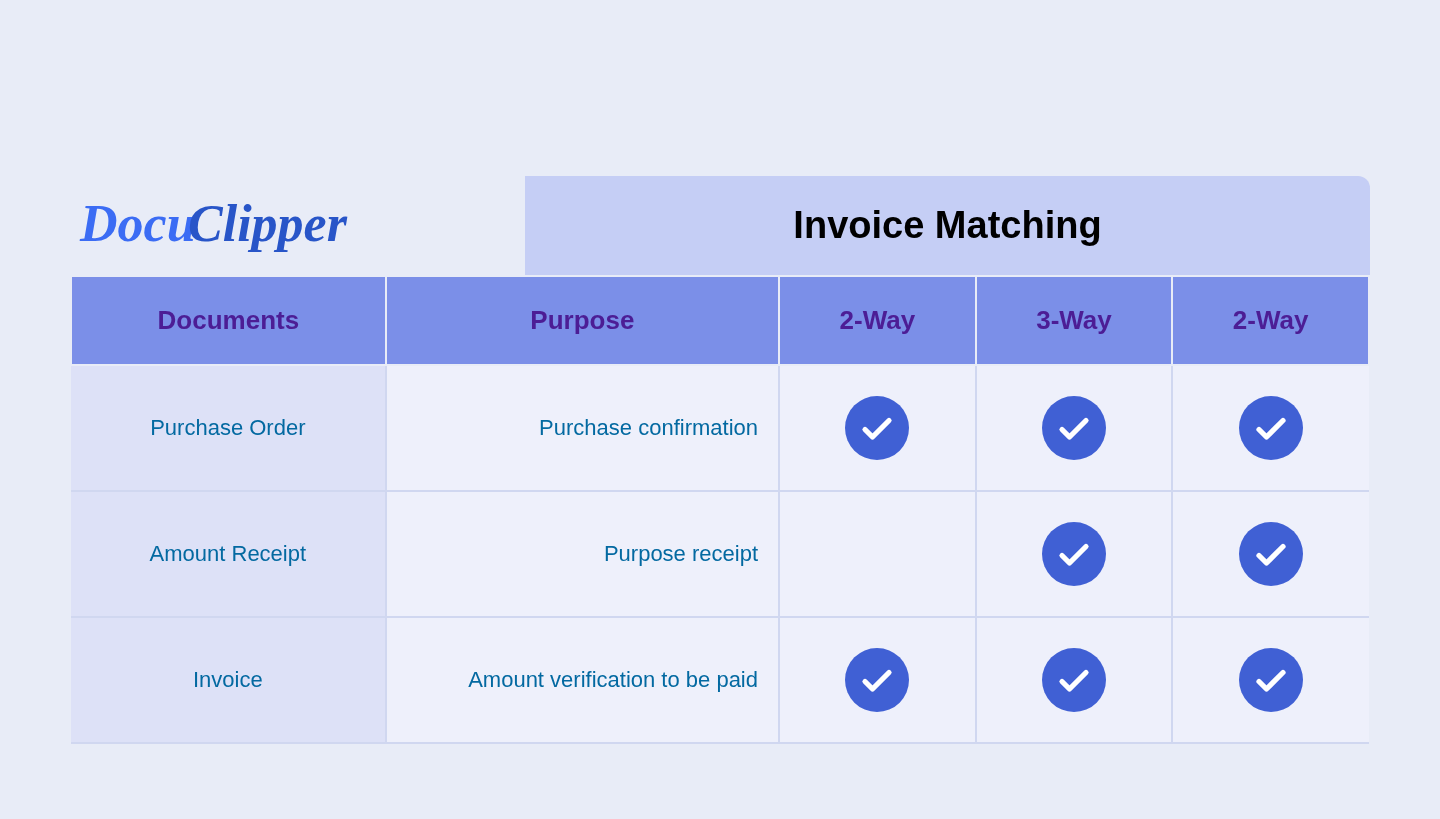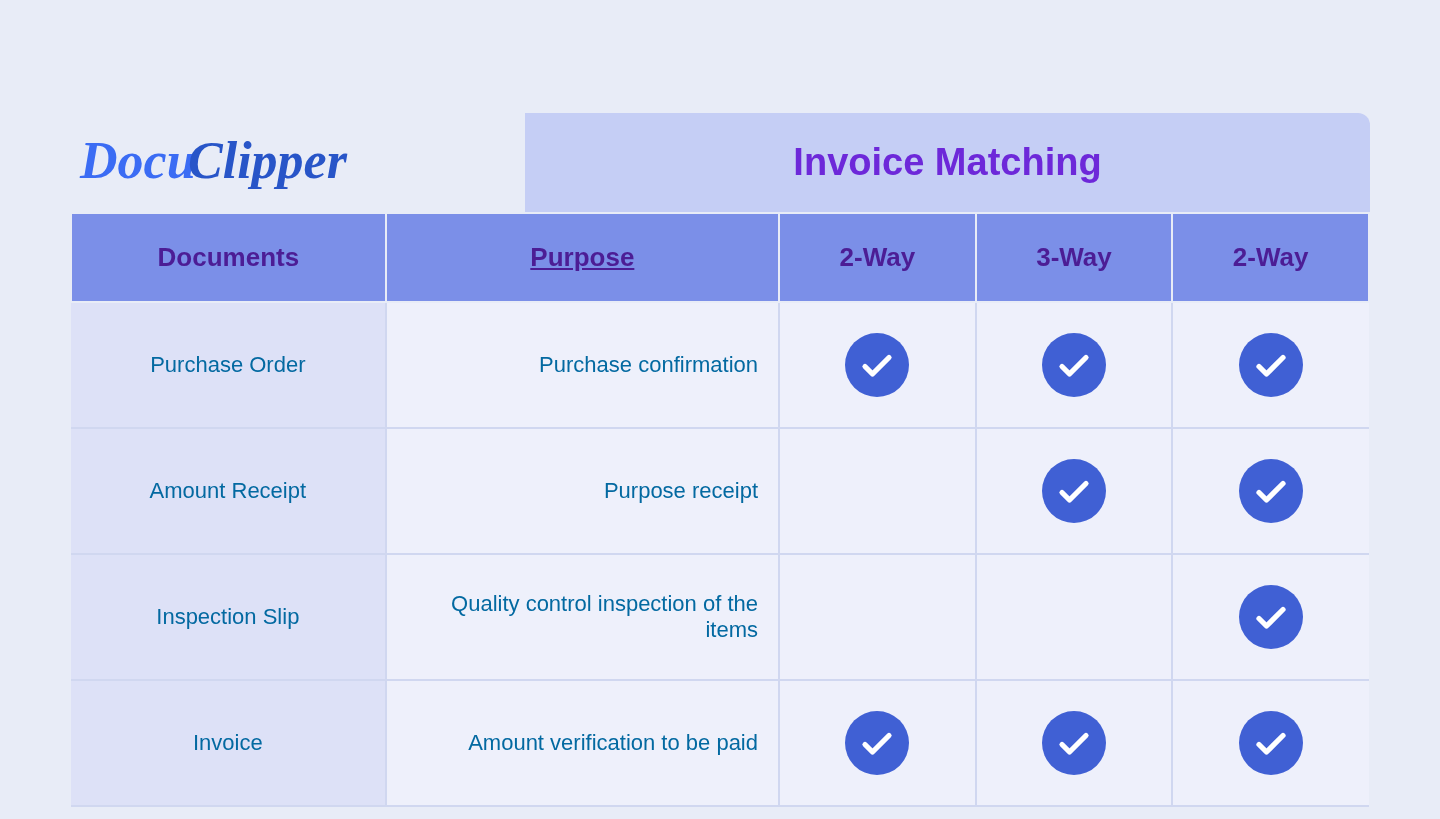--- a/index.html
+++ b/index.html
@@ -31,21 +31,20 @@
       text-align: center;
       border: 2px solid #e8ecf7;
     }
 
     .main-table thead tr th:first-child {
       text-align: center;
       width: 24%;
     }
     .main-table thead tr th:nth-child(2) {
       width: 30%;
-      text-decoration: underline;
     }
     .main-table thead tr th:nth-child(3),
     .main-table thead tr th:nth-child(4),
     .main-table thead tr th:nth-child(5) {
       width: 15%;
     }
 
     
     .main-table tbody tr {
       border-bottom: 2px solid #d0d7f0;
@@ -122,21 +121,21 @@
       display: flex;
       align-items: center;
       justify-content: center;
       border-radius: 0 12px 0 0;
       padding: 28px 20px;
     }
 
     .invoice-title-text {
       font-size: 38px;
       font-weight: 800;
-      color: #6d28d9;
+      color: #000000;
     }
 
     .table-body-wrapper {
       width: 100%;
     }
 
     
     .purpose-cell {
       text-align: center;
     }
@@ -211,33 +210,20 @@
           </td>
           <td>
             <div class="check-circle">
               <svg viewBox="0 0 24 24">
                   <polyline points="4,13 9,18 20,7"></polyline>
                 </svg>
             </div>
           </td>
         </tr>
 
-        <tr>
-          <td>Inspection Slip</td>
-          <td class="purpose-cell">Quality control inspection of the items</td>
-          <td></td>
-          <td></td>
-          <td>
-            <div class="check-circle">
-              <svg viewBox="0 0 24 24">
-                  <polyline points="4,13 9,18 20,7"></polyline>
-                </svg>
-            </div>
-          </td>
-        </tr>
 
         <tr>
           <td>Invoice</td>
           <td class="purpose-cell">Amount verification to be paid</td>
           <td>
             <div class="check-circle">
               <svg viewBox="0 0 24 24">
                   <polyline points="4,13 9,18 20,7"></polyline>
                 </svg>
             </div>

